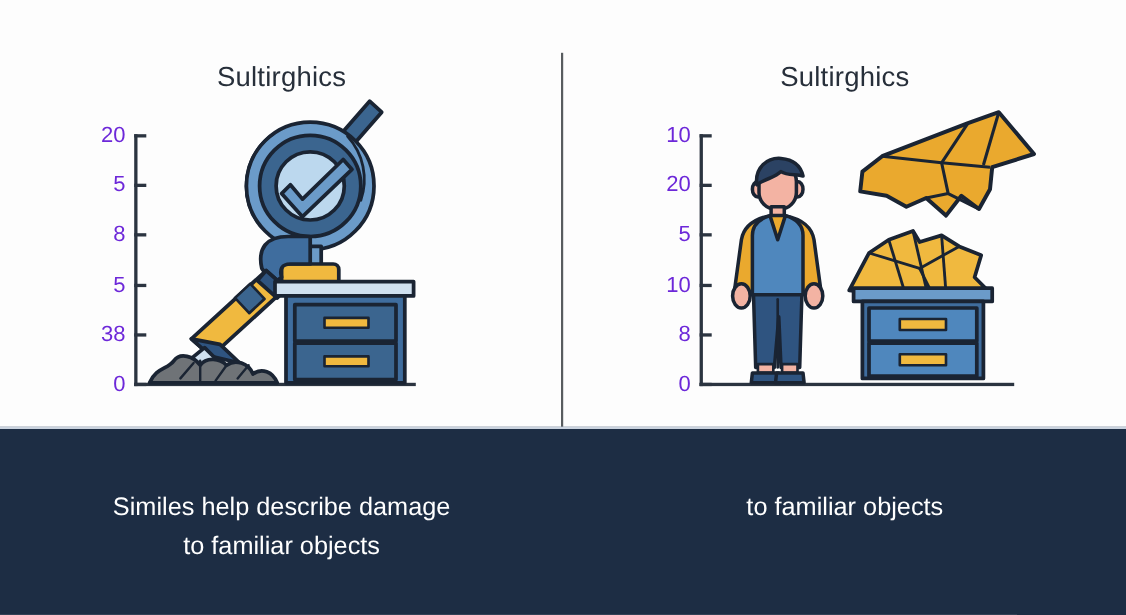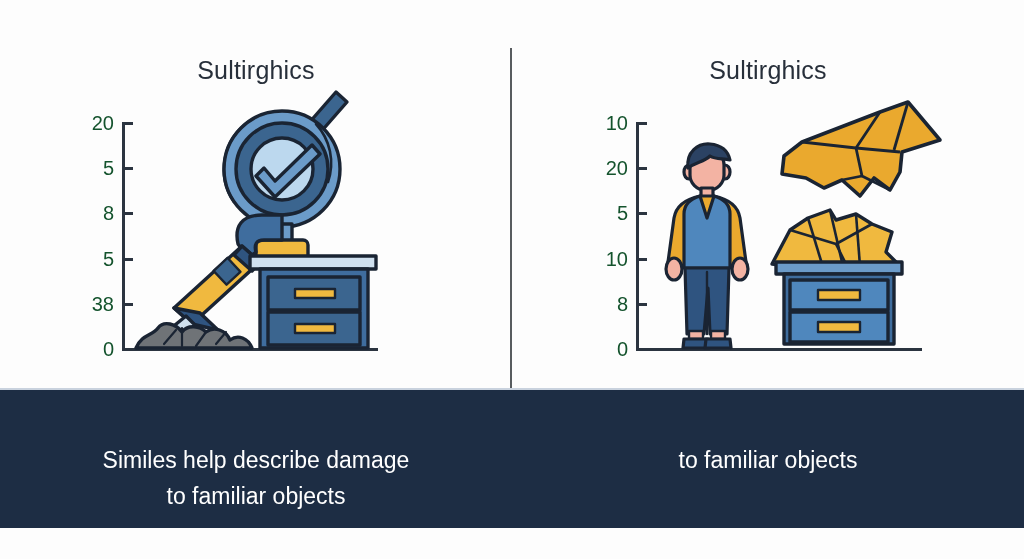--- a/index.html
+++ b/index.html
@@ -23,21 +23,21 @@
     position: absolute;
     left: 0; top: 0;
     width: 1024px; height: 388px;
     background: #fdfdfd;
   }
 
   
   .footer {
     position: absolute;
     left: 0; top: 388px;
-    width: 1024px; height: 140px;
+    width: 1024px; height: 171px;
     background: #1d2d44;
   }
   .footer-hairline {
     position: absolute;
     left: 0; top: 0;
     width: 1024px; height: 2px;
     background: #c9d2de;
   }
 
   
@@ -93,21 +93,21 @@
   }
   .tick {
     position: absolute;
     width: 11px;
     height: 3px;
     background: #2b3440;
   }
   .ticklabel {
     position: absolute;
     font-size: 20px;
-    color: #14532d;
+    color: #6d28d9;
     text-align: right;
     width: 46px;
     line-height: 1;
   }
 
   
   .art {
     position: absolute;
   }
 </style>

